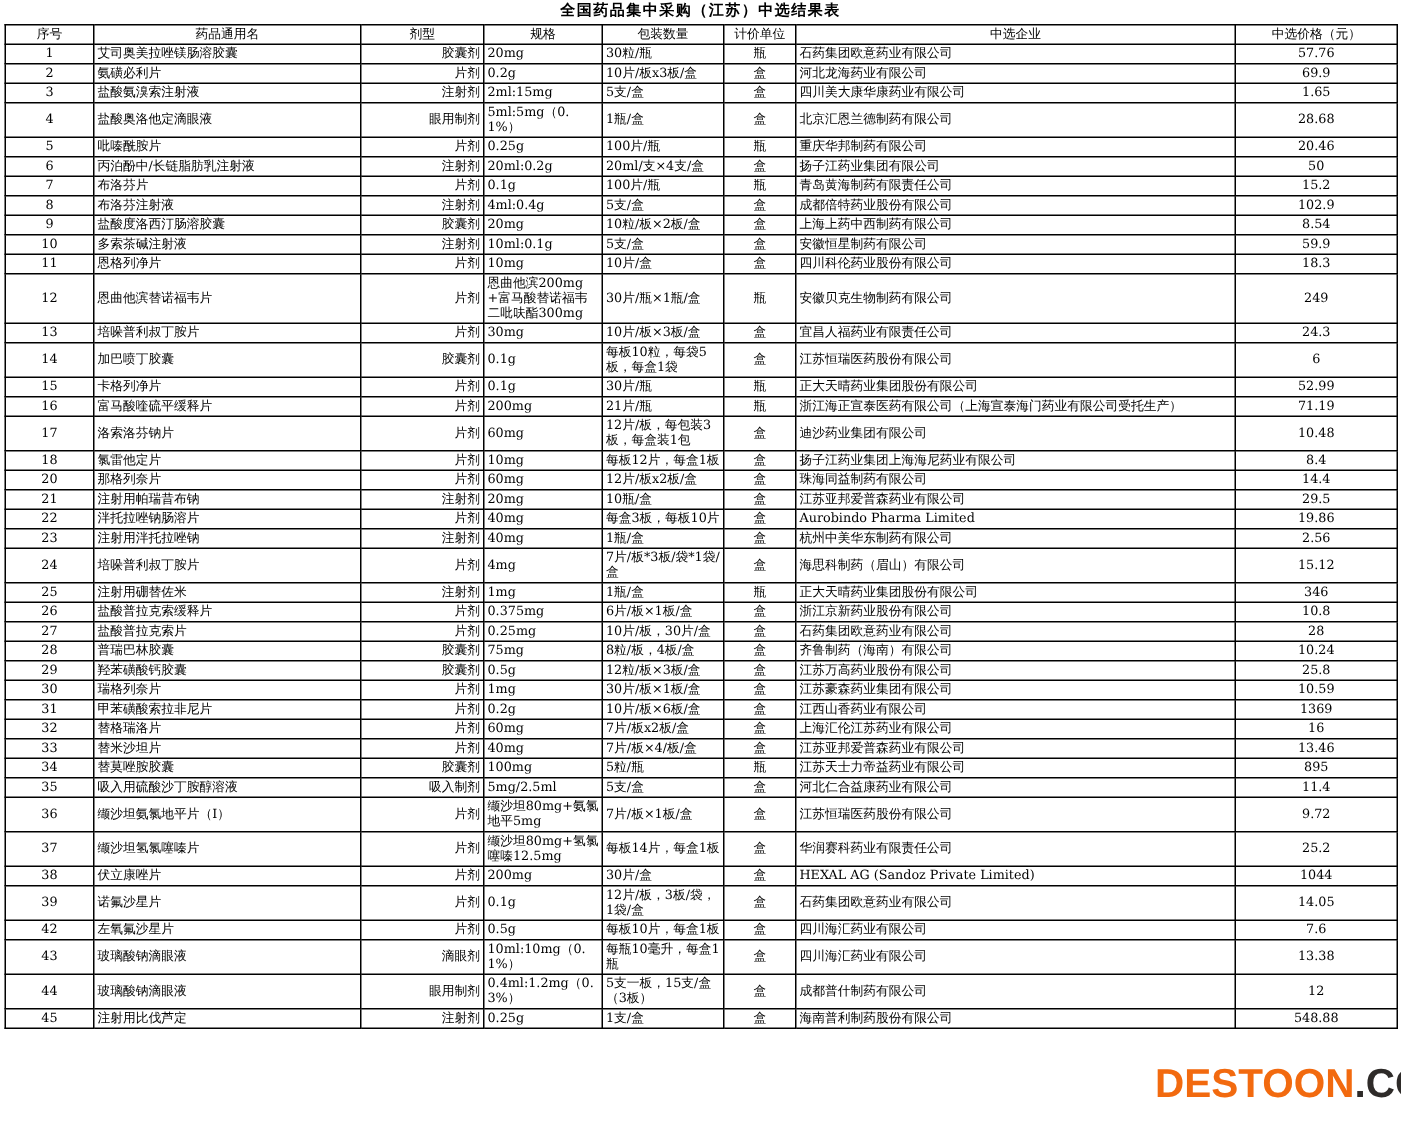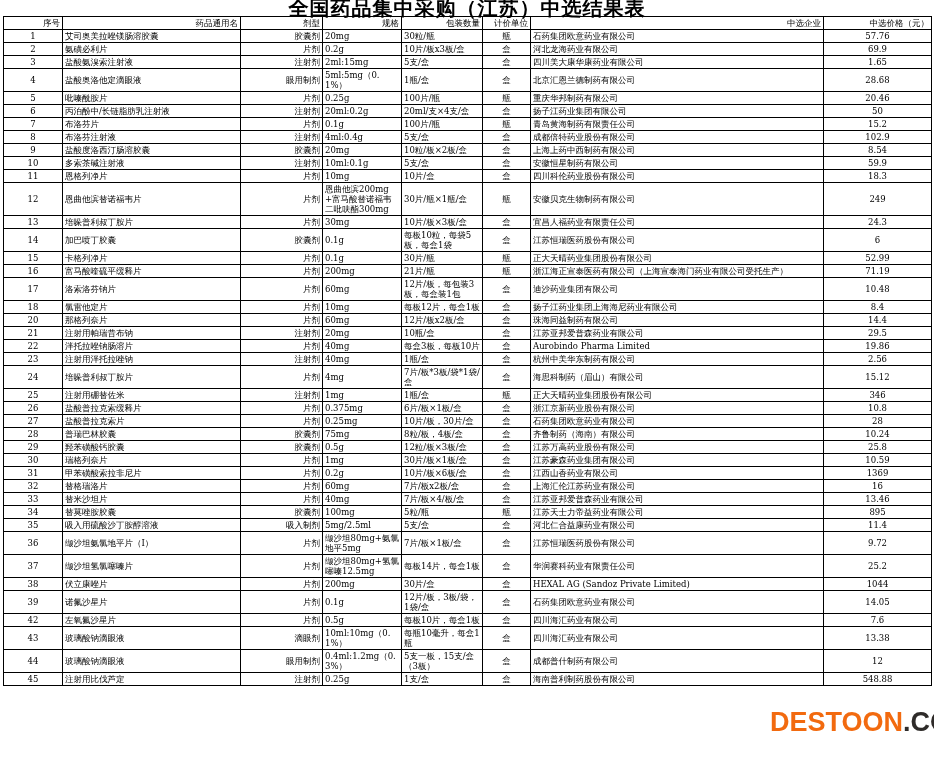--- a/index.html
+++ b/index.html
@@ -2,36 +2,36 @@
 <html><head>
 <meta charset="utf-8">
 <style>
   html,body{margin:0;padding:0;background:#fff;}
   body{
     width:934px;height:764px;position:relative;overflow:hidden;
     font-family:"DejaVu Serif","Liberation Serif",serif;
     color:#000;
   }
   .page-title{
-    text-align:center;font-size:20px;font-weight:bold;
+    text-align:center;font-size:10px;font-weight:bold;
     margin:1px 0 1px 0;letter-spacing:1px;line-height:14px;
   }
   table.results{
     border-collapse:collapse;table-layout:fixed;
     margin-left:3px;width:928px;
   }
   table.results th,table.results td{
     border:1px solid #000;
     font-size:8.5px;line-height:10px;
     padding:1px 2px;
     overflow:hidden;word-break:break-all;
     font-weight:normal;
     vertical-align:middle;
   }
-  th.h{text-align:right;}
+  th.h{text-align:center;}
   td.c-no,td.c-unit,td.c-price{text-align:center;}
   td.c-name,td.c-spec,td.c-pack,td.c-company{text-align:left;}
   td.c-form{text-align:right;}
   .watermark{
     position:absolute;left:770px;top:707px;width:164px;
     font-family:"Liberation Sans","DejaVu Sans",sans-serif;
     font-weight:bold;font-size:27px;line-height:30px;letter-spacing:0px;
     white-space:nowrap;
     text-shadow:1px 1px 0 #fff,-1px -1px 0 #fff,1px -1px 0 #fff,-1px 1px 0 #fff,0 2px 0 #fff;
     pointer-events:none;

